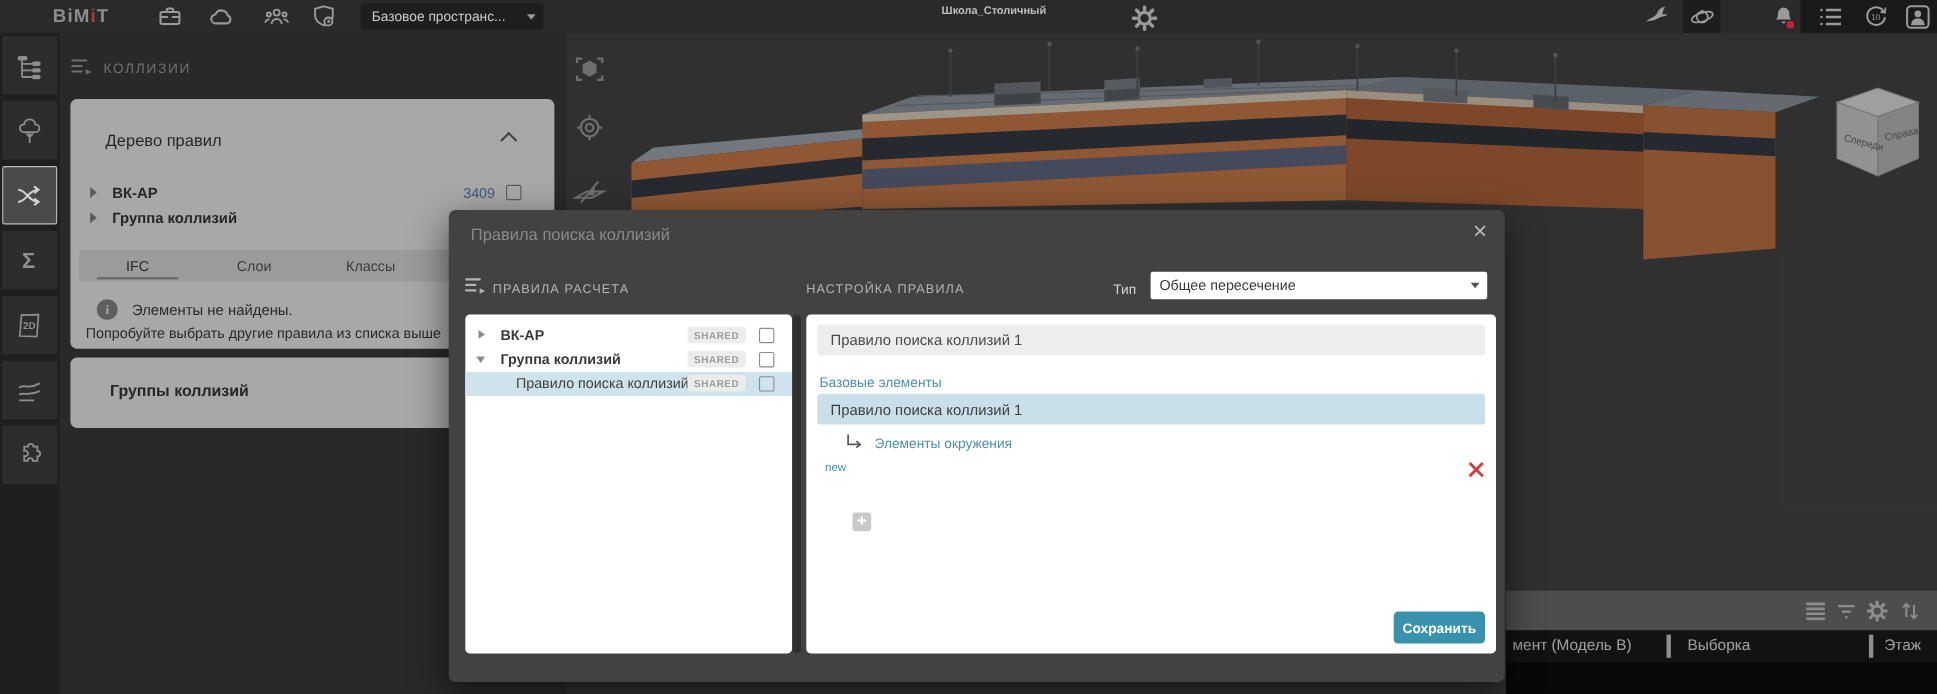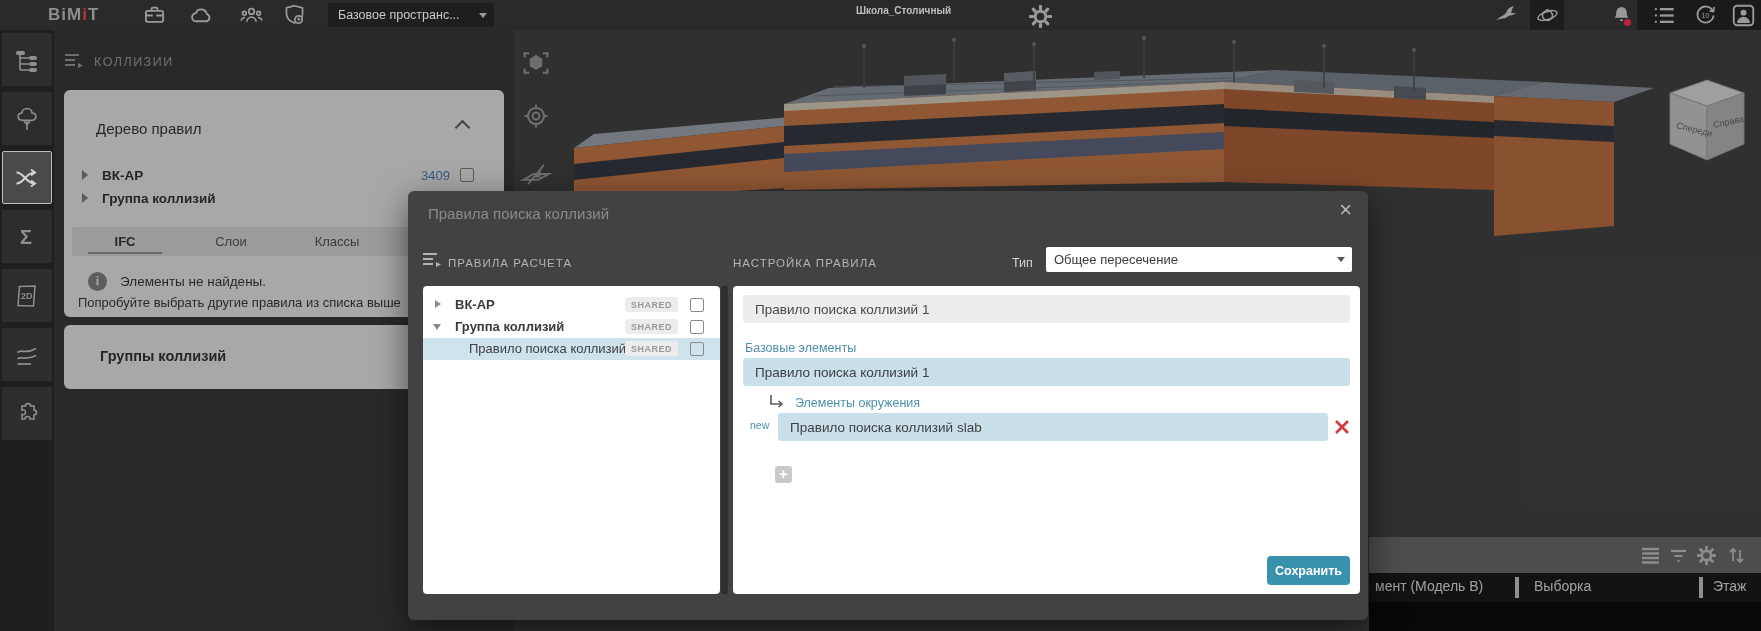--- a/index.html
+++ b/index.html
@@ -33,21 +33,21 @@
   .card1 { top:60px; height:227px; }
   .card1-title { position:absolute; left:32px; top:30px; font-size:15px; color:#3c3c3c; }
   .chev-up { position:absolute; right:36px; top:32px; width:11px; height:11px; border-left:2px solid #666; border-top:2px solid #666; transform:rotate(45deg); cursor:pointer; }
   .tree-row { position:absolute; left:18px; width:404px; height:22px; font-size:13.5px; font-weight:bold; color:#3a3a3a; cursor:pointer; }
   .tr-arrow { position:absolute; left:0; top:5px; width:0; height:0; border-top:5px solid transparent; border-bottom:5px solid transparent; border-left:6px solid #8a8a8a; }
   .tr-label { position:absolute; left:20px; top:3px; }
   .tr-count { position:absolute; right:36px; top:3px; color:#5b89c9; font-weight:normal; font-size:13px; }
   .cb { position:absolute; width:14px; height:14px; border:1.5px solid #8a8a8a; border-radius:2px; background:transparent; cursor:pointer; }
   .tabs-strip { position:absolute; left:8px; top:137px; width:424px; height:29px; background:#ececec; border-radius:3px; display:flex; }
   .tab { flex:1; text-align:center; line-height:29px; font-size:13px; color:#5c5c5c; cursor:pointer; position:relative; }
-  .tab.active { color:#3c3c3c;font-weight:bold; }
+  .tab.active { color:#3c3c3c; }
   .tab.active::after { content:""; position:absolute; left:16px; right:16px; bottom:2px; height:2px; background:#9e9e9e; }
   .info-ic { position:absolute; left:24px; top:182px; width:19px; height:19px; border-radius:50%; background:#8f8f8f; color:#fff; font-size:12px; font-weight:bold; text-align:center; line-height:19px; font-family:"Liberation Serif",serif; }
   .info-line1 { position:absolute; left:56px; top:184px; font-size:13.5px; color:#3f3f3f; }
   .info-line2 { position:absolute; left:14px; top:205px; font-size:13px; color:#3f3f3f; }
   .card2 { top:295px; height:64px; }
   .card2-title { position:absolute; left:36px; top:23px; font-size:14.5px; font-weight:bold; color:#3a3a3a; }
 
   
   .viewport { position:absolute; left:514px; top:30px; width:1247px; height:601px; background:#4a4a4a; z-index:0; }
   .vp-tool { position:absolute; left:6px; width:32px; height:32px; color:#a8a8a8; cursor:pointer; }
@@ -490,21 +490,20 @@
     <span class="f-label f-base-label">Базовые элементы</span>
     <input class="fld blue f-base" value="Правило поиска коллизий 1" style="">
 
     <svg class="elbow" viewBox="0 0 16 14" fill="none" stroke="#5a5a5a" stroke-width="1.6">
       <path d="M2 1 V10 H12"></path>
         <path d="M9.5 7 L13 10 L9.5 13"></path>
     </svg>
     <span class="f-label f-env-label">Элементы окружения</span>
 
     <span class="f-new">new</span>
-    <input class="fld blue f-env" value="Правило поиска коллизий slab" style="">
     <svg class="del-x" viewBox="0 0 18 18" stroke="#d63a3a" stroke-width="2.6" fill="none">
       <line x1="3" y1="3" x2="15" y2="15"></line>
         <line x1="15" y1="3" x2="3" y2="15"></line>
     </svg>
 
     <div class="add-btn">+</div>
     <button class="save-btn">Сохранить</button>
   </div>
 </div>
 

